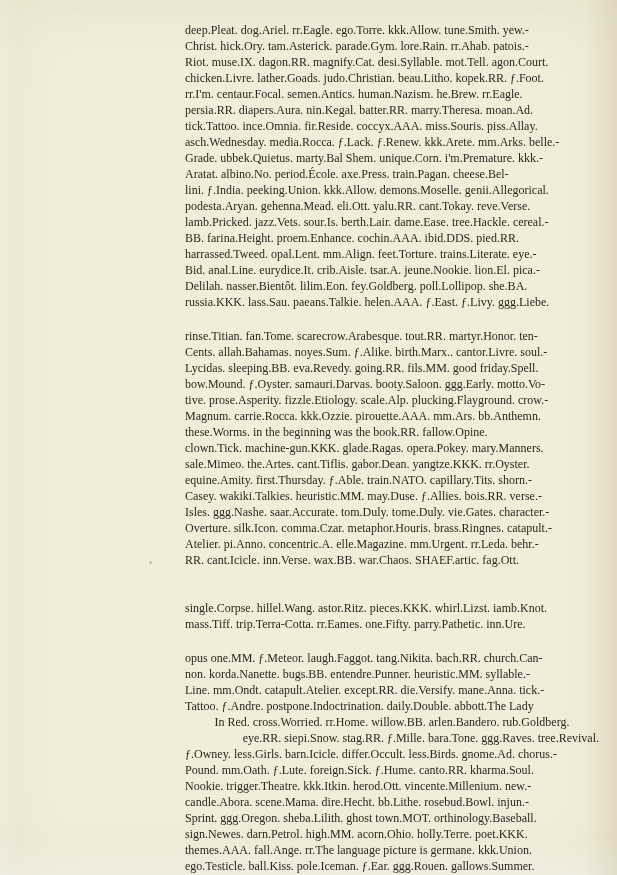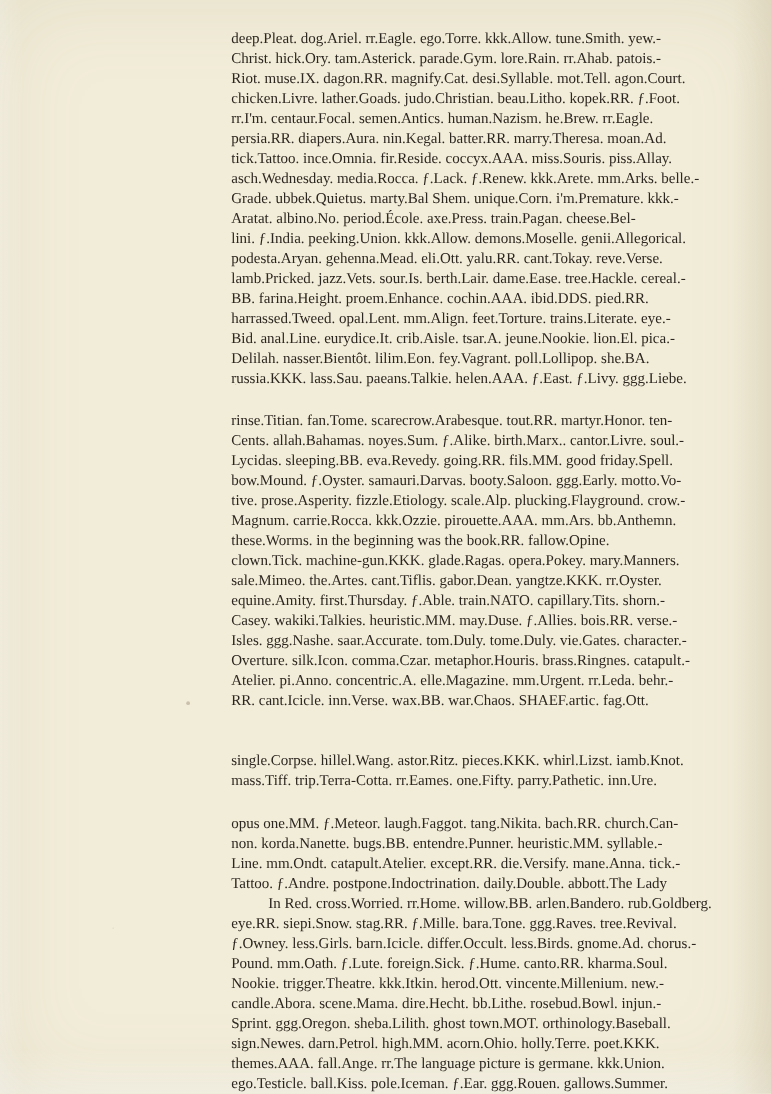--- a/index.html
+++ b/index.html
@@ -51,21 +51,21 @@
         <div class="line" style="word-spacing: 0px;">tick.Tattoo. ince.Omnia. fir.Reside. coccyx.AAA. miss.Souris. piss.Allay.</div>
         <div class="line" style="word-spacing: 0px;">asch.Wednesday. media.Rocca. ƒ.Lack. ƒ.Renew. kkk.Arete. mm.Arks. belle.-</div>
         <div class="line" style="word-spacing: 0px;">Grade. ubbek.Quietus. marty.Bal Shem. unique.Corn. i'm.Premature. kkk.-</div>
         <div class="line" style="word-spacing: 0px;">Aratat. albino.No. period.École. axe.Press. train.Pagan. cheese.Bel-</div>
         <div class="line" style="word-spacing: 0px;">lini. ƒ.India. peeking.Union. kkk.Allow. demons.Moselle. genii.Allegorical.</div>
         <div class="line" style="word-spacing: 0px;">podesta.Aryan. gehenna.Mead. eli.Ott. yalu.RR. cant.Tokay. reve.Verse.</div>
         <div class="line" style="word-spacing: 0px;">lamb.Pricked. jazz.Vets. sour.Is. berth.Lair. dame.Ease. tree.Hackle. cereal.-</div>
         <div class="line" style="word-spacing: 0px;">BB. farina.Height. proem.Enhance. cochin.AAA. ibid.DDS. pied.RR.</div>
         <div class="line" style="word-spacing: 0px;">harrassed.Tweed. opal.Lent. mm.Align. feet.Torture. trains.Literate. eye.-</div>
         <div class="line" style="word-spacing: 0px;">Bid. anal.Line. eurydice.It. crib.Aisle. tsar.A. jeune.Nookie. lion.El. pica.-</div>
-        <div class="line" style="word-spacing: 0px;">Delilah. nasser.Bientôt. lilim.Eon. fey.Vagrant. poll.Lollipop. she.BA.</div>
+        <div class="line" style="word-spacing: 0px;">Delilah. nasser.Bientôt. lilim.Eon. fey.Goldberg. poll.Lollipop. she.BA.</div>
         <div class="line" style="word-spacing: 0px;">russia.KKK. lass.Sau. paeans.Talkie. helen.AAA. ƒ.East. ƒ.Livy. ggg.Liebe.</div>
       </div>
     <div class="paragraph">
         <div class="line" style="word-spacing: 0px;">rinse.Titian. fan.Tome. scarecrow.Arabesque. tout.RR. martyr.Honor. ten-</div>
         <div class="line" style="word-spacing: 0px;">Cents. allah.Bahamas. noyes.Sum. ƒ.Alike. birth.Marx.. cantor.Livre. soul.-</div>
         <div class="line" style="word-spacing: 0px;">Lycidas. sleeping.BB. eva.Revedy. going.RR. fils.MM. good friday.Spell.</div>
         <div class="line" style="word-spacing: 0px;">bow.Mound. ƒ.Oyster. samauri.Darvas. booty.Saloon. ggg.Early. motto.Vo-</div>
         <div class="line" style="word-spacing: 0px;">tive. prose.Asperity. fizzle.Etiology. scale.Alp. plucking.Flayground. crow.-</div>
         <div class="line" style="word-spacing: 0px;">Magnum. carrie.Rocca. kkk.Ozzie. pirouette.AAA. mm.Ars. bb.Anthemn.</div>
         <div class="line" style="word-spacing: 0px;">these.Worms. in the beginning was the book.RR. fallow.Opine.</div>
@@ -79,21 +79,21 @@
         <div class="line" style="word-spacing: 0px;">RR. cant.Icicle. inn.Verse. wax.BB. war.Chaos. SHAEF.artic. fag.Ott.</div>
         <div class="line" style="word-spacing: 0px; margin-top: 32px;">single.Corpse. hillel.Wang. astor.Ritz. pieces.KKK. whirl.Lizst. iamb.Knot.</div>
         <div class="line" style="word-spacing: 0px;">mass.Tiff. trip.Terra-Cotta. rr.Eames. one.Fifty. parry.Pathetic. inn.Ure.</div>
       </div>
     <div class="paragraph">
         <div class="line" style="word-spacing: 0px;">opus one.MM. ƒ.Meteor. laugh.Faggot. tang.Nikita. bach.RR. church.Can-</div>
         <div class="line" style="word-spacing: 0px;">non. korda.Nanette. bugs.BB. entendre.Punner. heuristic.MM. syllable.-</div>
         <div class="line" style="word-spacing: 0px;">Line. mm.Ondt. catapult.Atelier. except.RR. die.Versify. mane.Anna. tick.-</div>
         <div class="line" style="word-spacing: 0px;">Tattoo. ƒ.Andre. postpone.Indoctrination. daily.Double. abbott.The Lady</div>
         <div class="line" style="word-spacing: 0px; text-align: center;">In Red. cross.Worried. rr.Home. willow.BB. arlen.Bandero. rub.Goldberg.</div>
-        <div class="line" style="word-spacing: 0px;">eye.RR. siepi.Snow. stag.RR. ƒ.Mille. bara.Tone. ggg.Raves. tree.Revival.</div>
+        <div class="line" style="word-spacing: 0px; text-align: right;">eye.RR. siepi.Snow. stag.RR. ƒ.Mille. bara.Tone. ggg.Raves. tree.Revival.</div>
         <div class="line" style="word-spacing: 0px;">ƒ.Owney. less.Girls. barn.Icicle. differ.Occult. less.Birds. gnome.Ad. chorus.-</div>
         <div class="line" style="word-spacing: 0px;">Pound. mm.Oath. ƒ.Lute. foreign.Sick. ƒ.Hume. canto.RR. kharma.Soul.</div>
         <div class="line" style="word-spacing: 0px;">Nookie. trigger.Theatre. kkk.Itkin. herod.Ott. vincente.Millenium. new.-</div>
         <div class="line" style="word-spacing: 0px;">candle.Abora. scene.Mama. dire.Hecht. bb.Lithe. rosebud.Bowl. injun.-</div>
         <div class="line" style="word-spacing: 0px;">Sprint. ggg.Oregon. sheba.Lilith. ghost town.MOT. orthinology.Baseball.</div>
         <div class="line" style="word-spacing: 0px;">sign.Newes. darn.Petrol. high.MM. acorn.Ohio. holly.Terre. poet.KKK.</div>
         <div class="line" style="word-spacing: 0px;">themes.AAA. fall.Ange. rr.The language picture is germane. kkk.Union.</div>
         <div class="line" style="word-spacing: 0px;">ego.Testicle. ball.Kiss. pole.Iceman. ƒ.Ear. ggg.Rouen. gallows.Summer.</div>
       </div>
   </div>

